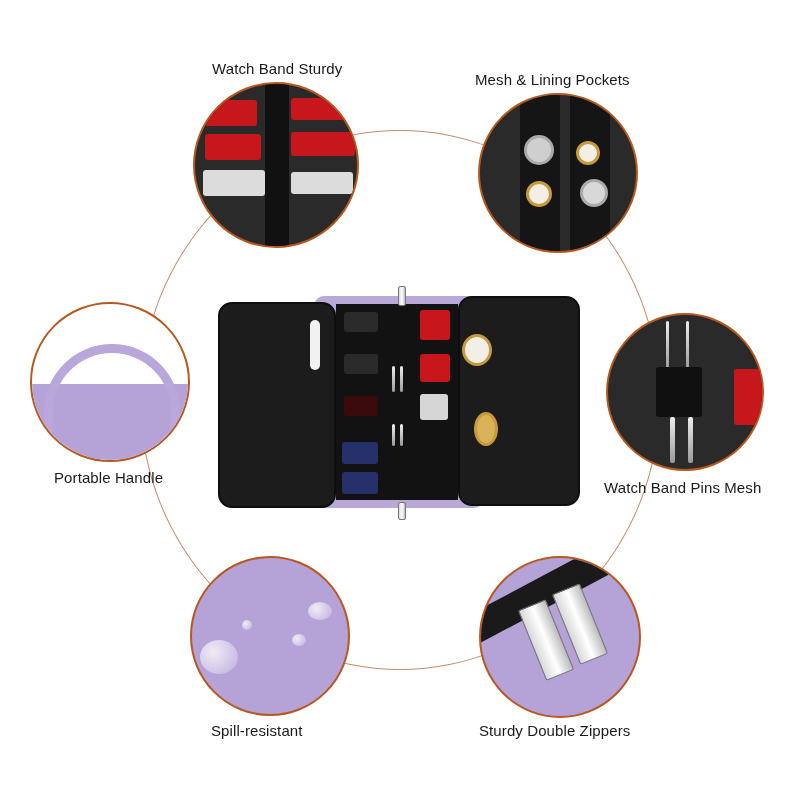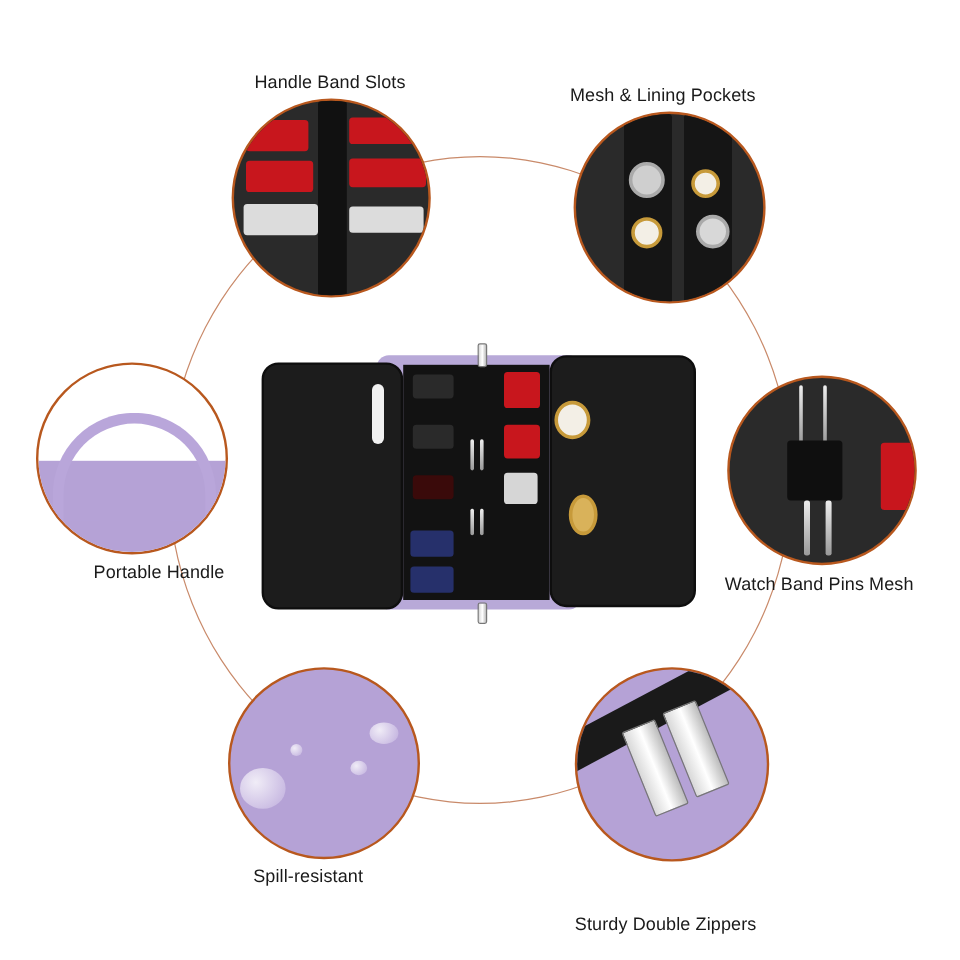--- a/index.html
+++ b/index.html
@@ -17,21 +17,21 @@
   .zip-pull { position:absolute; background:linear-gradient(90deg,#d8d8d8,#ffffff,#bcbcbc); border:1px solid #777; border-radius:2px; }
   .drop { position:absolute; border-radius:50%; background:radial-gradient(circle at 35% 35%, rgba(255,255,255,0.8), rgba(210,195,235,0.3)); }
 </style>
 </head>
 <body>
 
 <div>
 
   <div class="ring"></div>
 
-  <div class="label" style="left:212px;top:60px;">Handle Band Slots</div>
+  <div class="label" style="left:212px;top:60px;">Watch Band Sturdy</div>
   <div class="circle dark" style="left:193px;top:82px;width:166px;height:166px;">
     <div class="strip" style="left:10px;top:16px;width:52px;height:26px;background:#c8161d;"></div>
     <div class="strip" style="left:96px;top:14px;width:58px;height:22px;background:#c8161d;"></div>
     <div class="strip" style="left:10px;top:50px;width:56px;height:26px;background:#c8161d;"></div>
     <div class="strip" style="left:96px;top:48px;width:64px;height:24px;background:#c8161d;"></div>
     <div class="strip" style="left:8px;top:86px;width:62px;height:26px;background:#dcdcdc;"></div>
     <div class="strip" style="left:96px;top:88px;width:62px;height:22px;background:#dcdcdc;"></div>
     <div class="strip" style="left:70px;top:0;width:24px;height:166px;background:#111;"></div>
   </div>
 
@@ -42,21 +42,21 @@
     <div class="watch" style="left:44px;top:40px;width:30px;height:30px;border-color:#aaa;background:#cfcfcf;"></div>
     <div class="watch" style="left:96px;top:46px;width:24px;height:24px;"></div>
     <div class="watch" style="left:46px;top:86px;width:26px;height:26px;"></div>
     <div class="watch" style="left:100px;top:84px;width:28px;height:28px;border-color:#aaa;background:#d8d8d8;"></div>
   </div>
 
   <div class="circle purple" style="left:30px;top:302px;width:160px;height:160px;background:#fff;">
     <div style="position:absolute;left:0;top:80px;width:160px;height:80px;background:#b5a2d6;"></div>
     <div style="position:absolute;left:12px;top:40px;width:136px;height:90px;border:9px solid #b9a6da;border-bottom:none;border-radius:70px 70px 0 0;box-sizing:border-box;"></div>
   </div>
-  <div class="label" style="left:54px;top:469px;margin-left:24px;">Portable Handle</div>
+  <div class="label" style="left:54px;top:469px;">Portable Handle</div>
 
   <div class="circle dark" style="left:606px;top:313px;width:158px;height:158px;">
     <div class="pin" style="left:58px;top:6px;height:50px;"></div>
     <div class="pin" style="left:78px;top:6px;height:50px;"></div>
     <div class="strip" style="left:48px;top:52px;width:46px;height:50px;background:#0f0f0f;"></div>
     <div class="pin" style="left:62px;top:102px;height:46px;width:5px;"></div>
     <div class="pin" style="left:80px;top:102px;height:46px;width:5px;"></div>
     <div class="strip" style="left:126px;top:54px;width:34px;height:56px;background:#c8161d;"></div>
   </div>
   <div class="label" style="left:604px;top:479px;">Watch Band Pins Mesh</div>
@@ -67,21 +67,21 @@
     <div class="drop" style="left:100px;top:76px;width:14px;height:12px;"></div>
     <div class="drop" style="left:50px;top:62px;width:10px;height:10px;"></div>
   </div>
   <div class="label" style="left:211px;top:722px;">Spill-resistant</div>
 
   <div class="circle purple" style="left:479px;top:556px;width:162px;height:162px;">
     <div style="position:absolute;left:-20px;top:10px;width:200px;height:30px;background:#1a1a1a;transform:rotate(-28deg);"></div>
     <div class="zip-pull" style="left:50px;top:44px;width:28px;height:74px;transform:rotate(-22deg);"></div>
     <div class="zip-pull" style="left:84px;top:28px;width:28px;height:74px;transform:rotate(-22deg);"></div>
   </div>
-  <div class="label" style="left:479px;top:722px;margin-top:40px;">Sturdy Double Zippers</div>
+  <div class="label" style="left:479px;top:722px;">Sturdy Double Zippers</div>
 
   <div class="case">
     <div style="position:absolute;left:96px;top:4px;width:170px;height:212px;background:#b8a9d8;border-radius:10px;"></div>
     <div class="panel" style="left:0;top:10px;width:118px;height:206px;"></div>
     <div class="panel" style="left:240px;top:4px;width:122px;height:210px;"></div>
     <div style="position:absolute;left:118px;top:12px;width:122px;height:196px;background:#121212;">
       <div class="strip" style="left:8px;top:8px;width:34px;height:20px;background:#2a2a2a;"></div>
       <div class="strip" style="left:8px;top:50px;width:34px;height:20px;background:#2a2a2a;"></div>
       <div class="strip" style="left:8px;top:92px;width:34px;height:20px;background:#3a0a0a;"></div>
       <div class="strip" style="left:6px;top:138px;width:36px;height:22px;background:#26306b;"></div>

